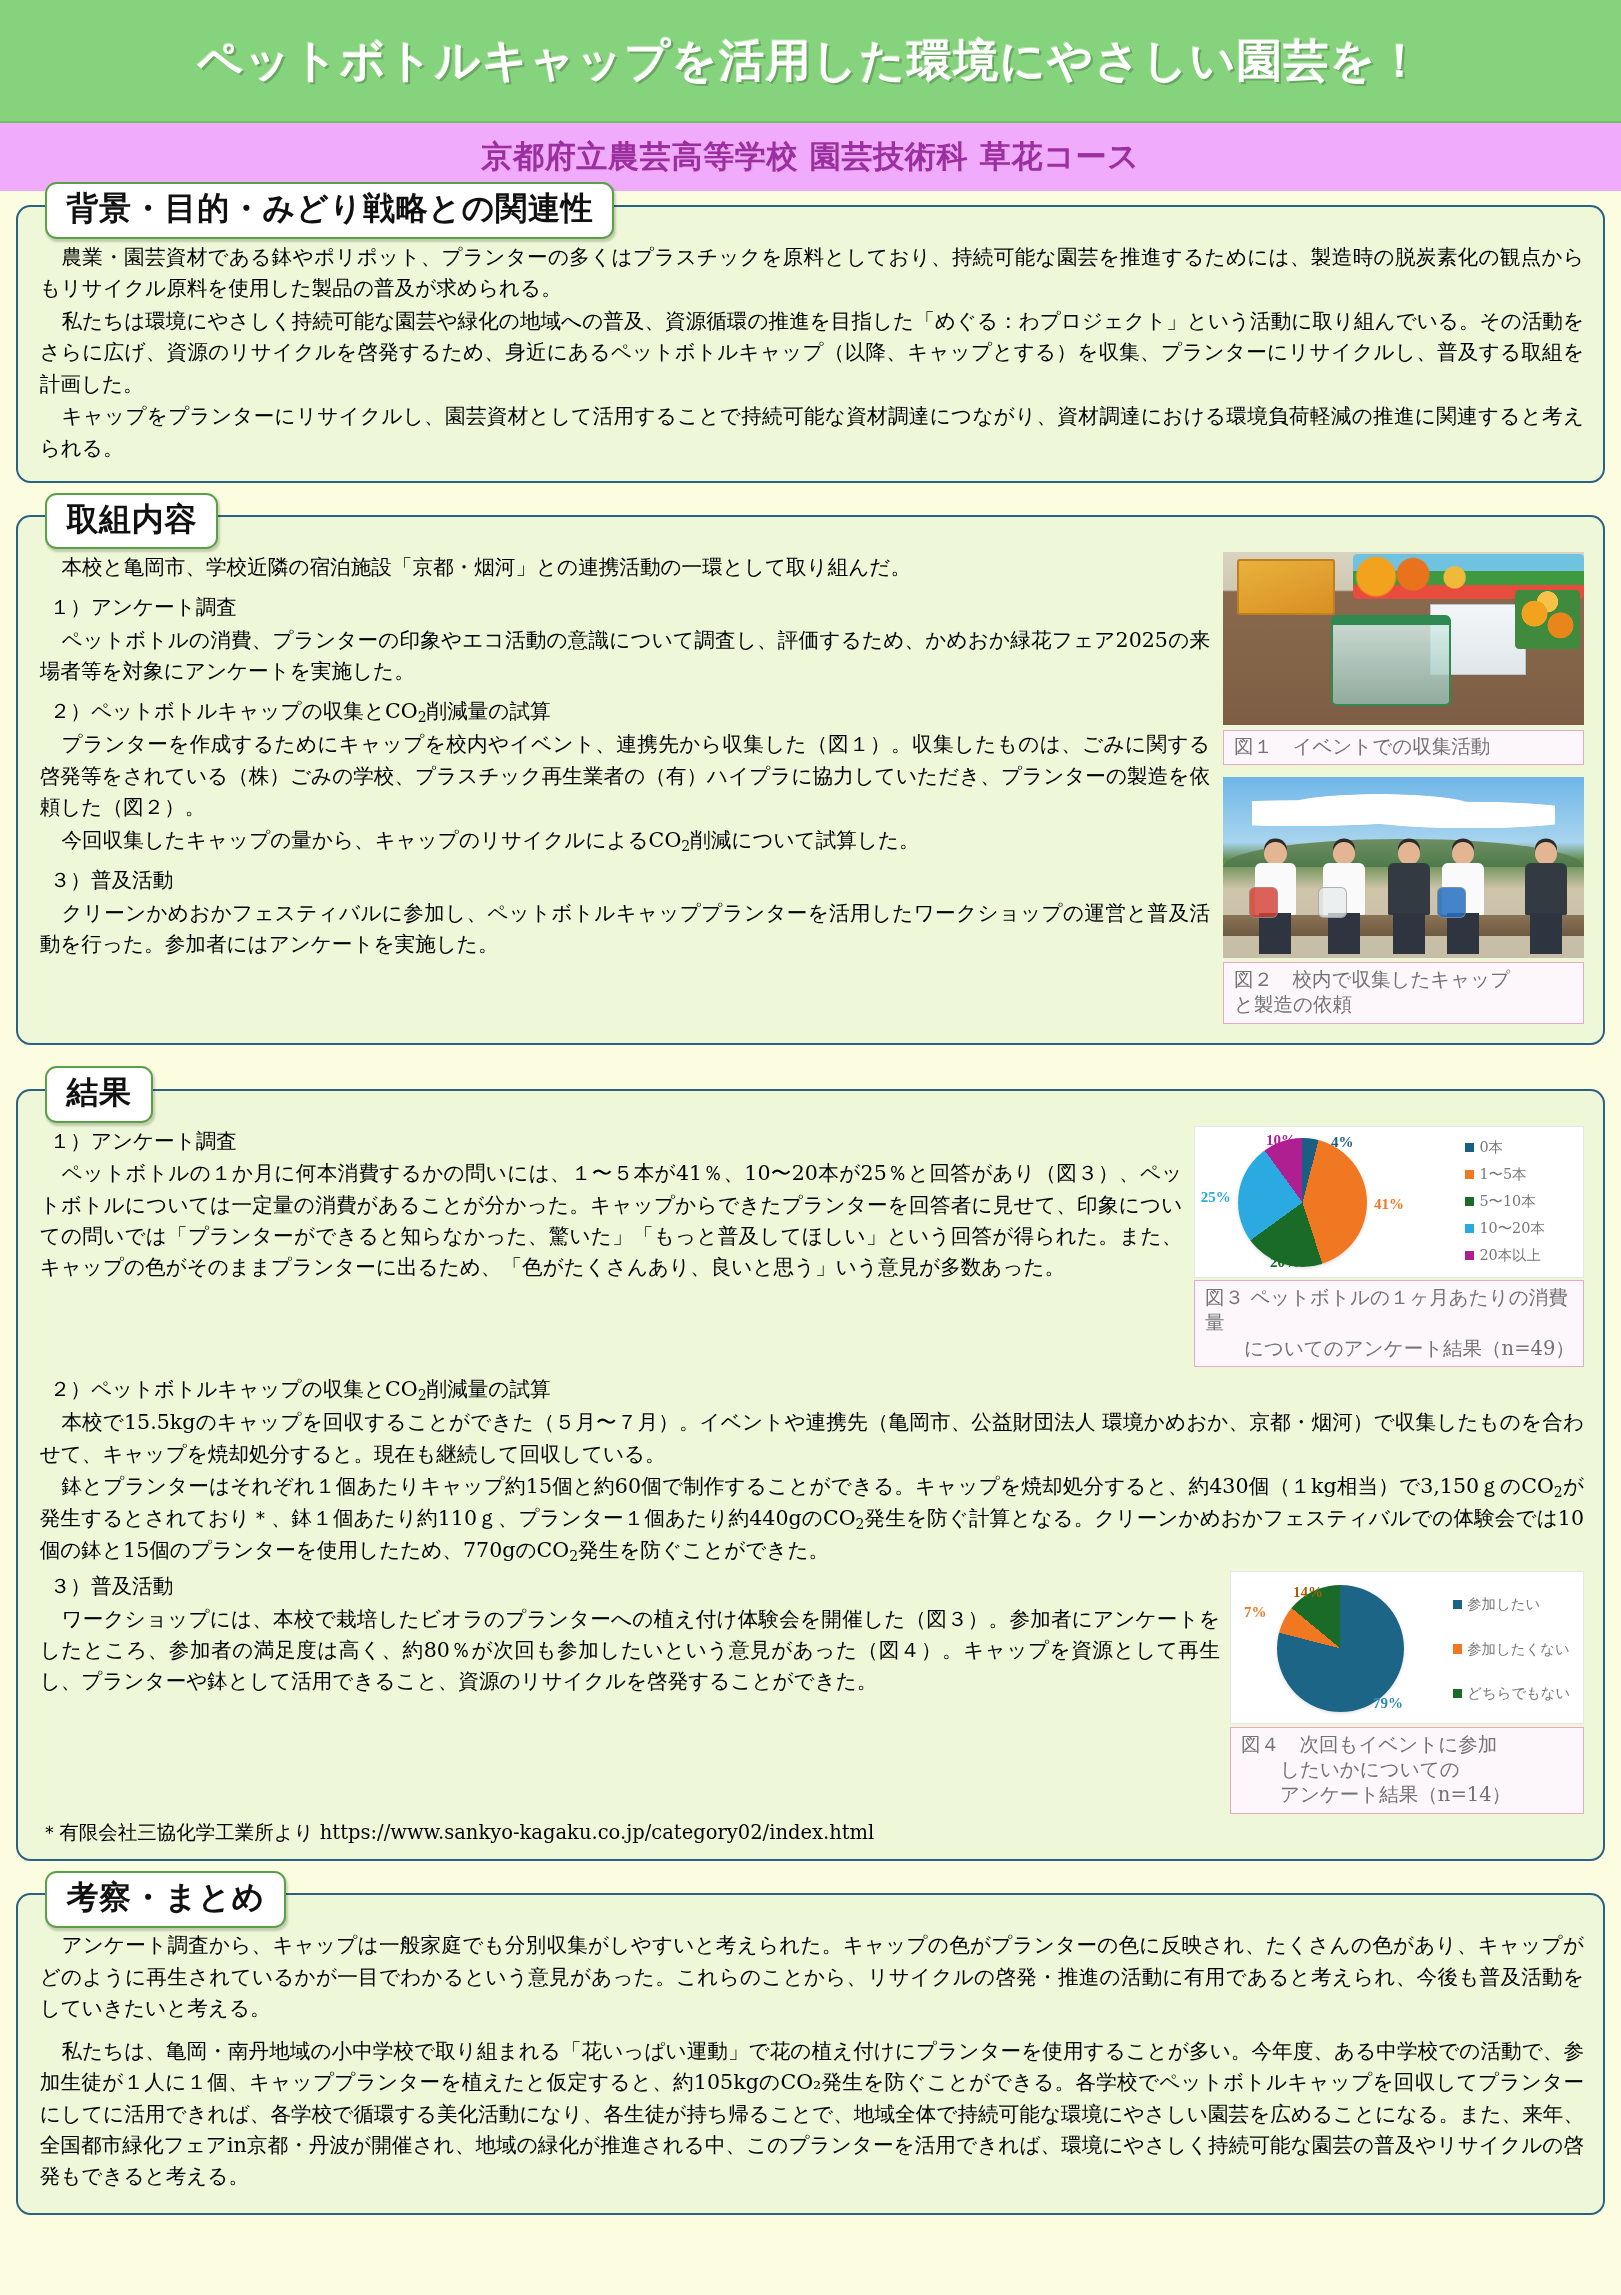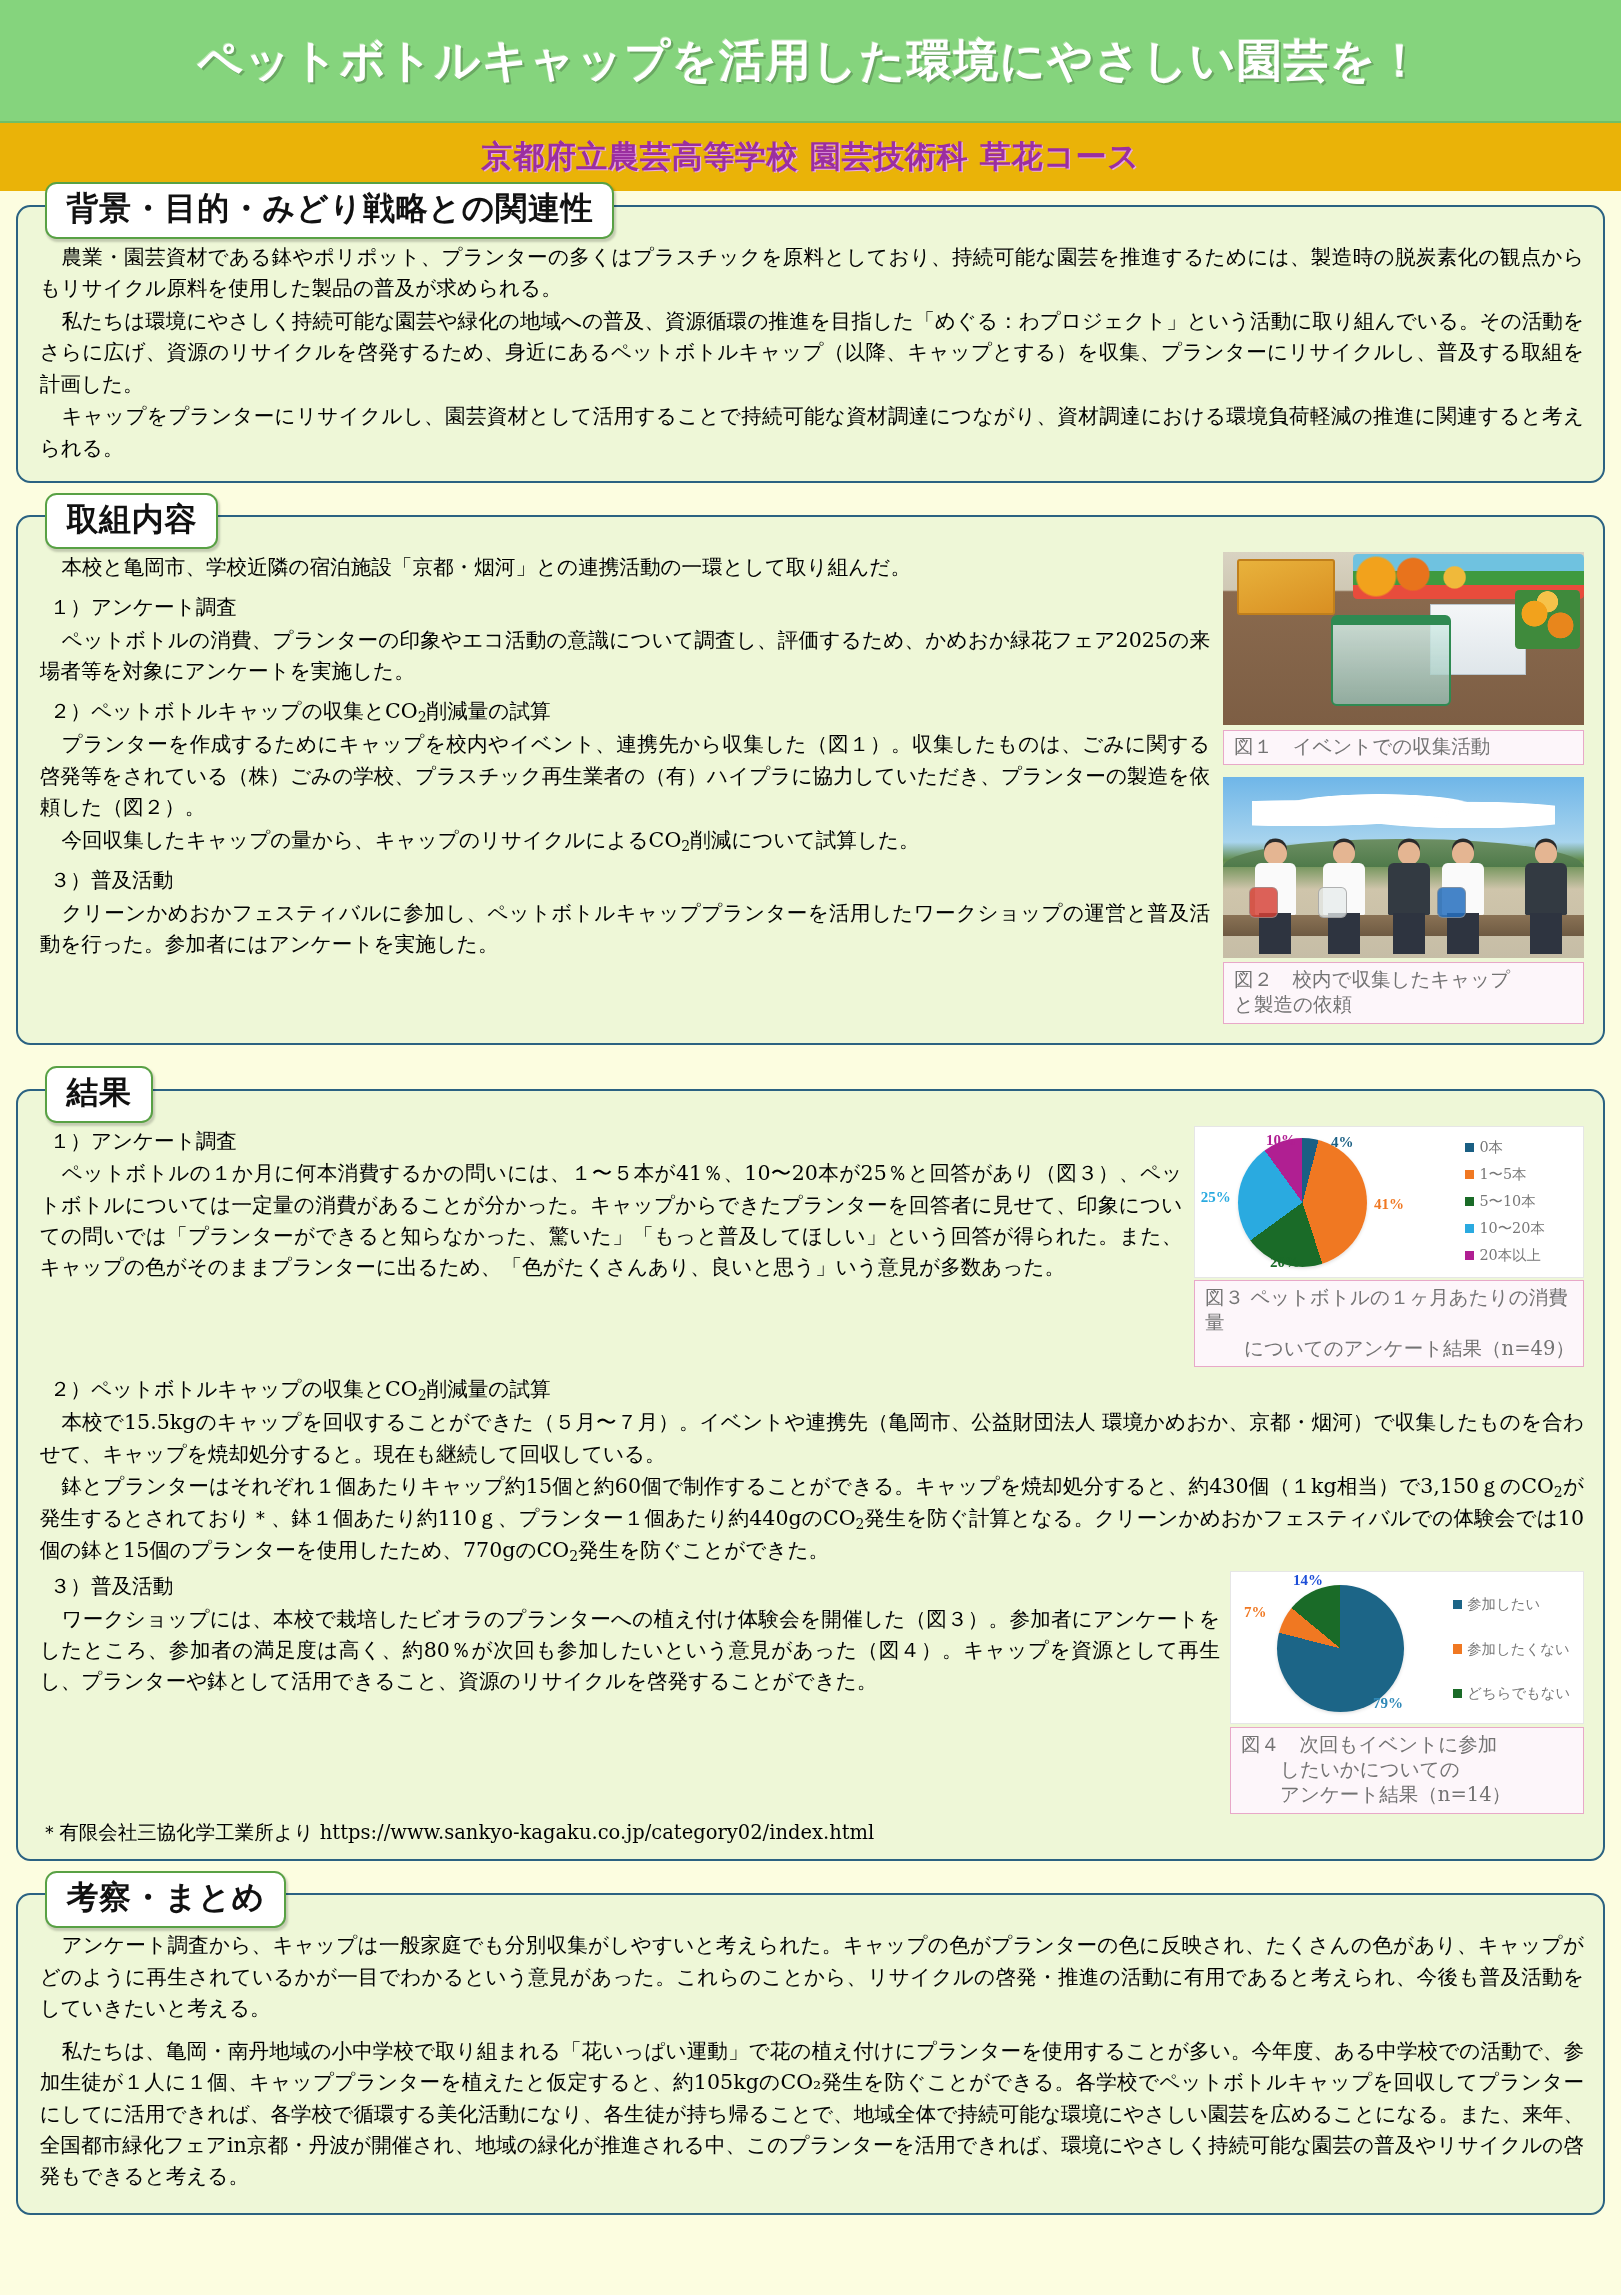--- a/index.html
+++ b/index.html
@@ -28,21 +28,21 @@
   .title-band h1 {
     margin: 0;
     font-size: 45px;
     font-weight: bold;
     color: #ffffff;
     letter-spacing: 1.4px;
     text-shadow: 2.2px 2.2px 0 #6aa862, -0.7px -0.7px 0 #b5e6ae;
     font-family: "DejaVu Sans", sans-serif;
   }
   .subtitle-band {
-    background: #eab308;
+    background: #f0abfc;
     height: 68px;
     display: flex;
     align-items: center;
     justify-content: center;
   }
   .subtitle-band h2 {
     margin: 0;
     font-size: 31px;
     font-weight: bold;
     color: #9b2ea0;
@@ -420,21 +420,21 @@
         <p class="tx ind">ワークショップには、本校で栽培したビオラのプランターへの植え付け体験会を開催した（図３）。参加者にアンケートをしたところ、参加者の満足度は高く、約80％が次回も参加したいという意見があった（図４）。キャップを資源として再生し、プランターや鉢として活用できること、資源のリサイクルを啓発することができた。</p>
       </div>
 
 
       <div style="flex:0 0 354px;">
         <div class="chartbox" style="height:153px;">
           <div class="pie" id="pie4" style="left: 46px; top: 13px; width: 127px; height: 127px; background: conic-gradient(rgb(28, 101, 135) 0deg, rgb(28, 101, 135) 284.4deg, rgb(240, 120, 34) 284.4deg, rgb(240, 120, 34) 309.6deg, rgb(26, 107, 40) 309.6deg, rgb(26, 107, 40) 360deg);"></div>
 
           <div class="pct" id="p4a" style="left:142px; top:123px; color:#2f89b8;">79%</div>
           <div class="pct" id="p4b" style="left:13px; top:32px; color:#f07822;">7%</div>
-          <div class="pct" id="p4c" style="left:62px; top:0px; color:#1d4ed8;">14%</div>
+          <div class="pct" id="p4c" style="left:62px; top:12px; color:#a16207;">14%</div>
 
           <div class="legend" id="leg4" style="right:7.2px; top:23px; height:108px; width:123px;">
               <div class="li">
                 <span class="sw" style="background: rgb(28, 101, 135);"></span>
                 <span>参加したい</span>
               </div>
               <div class="li">
                 <span class="sw" style="background: rgb(240, 120, 34);"></span>
                 <span>参加したくない</span>
               </div>

